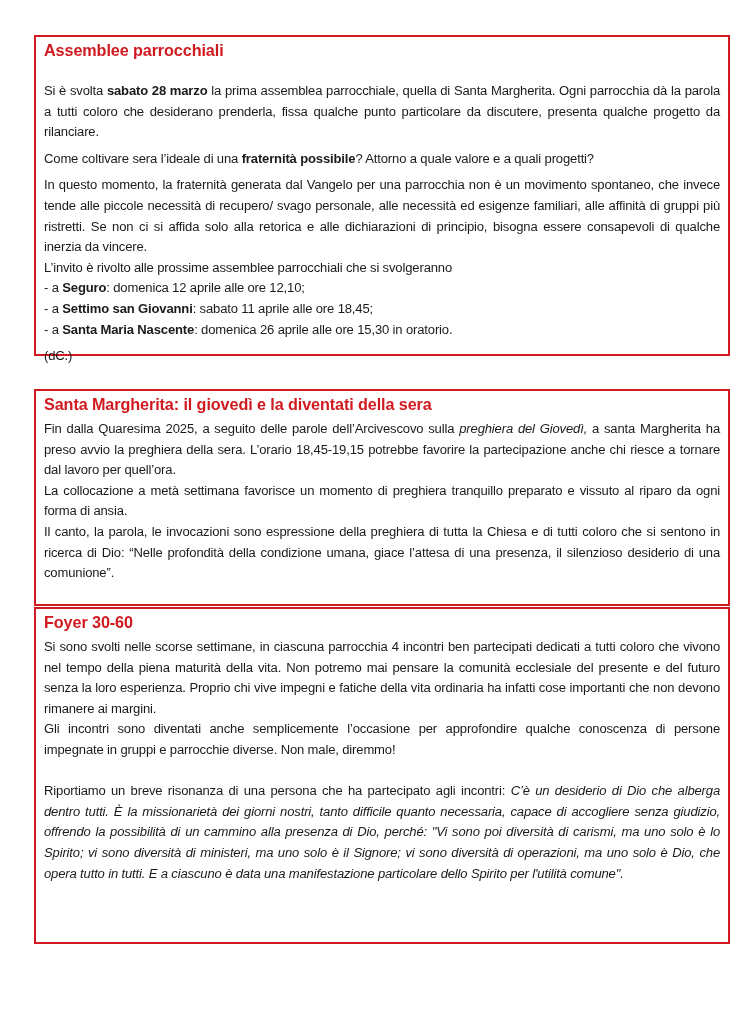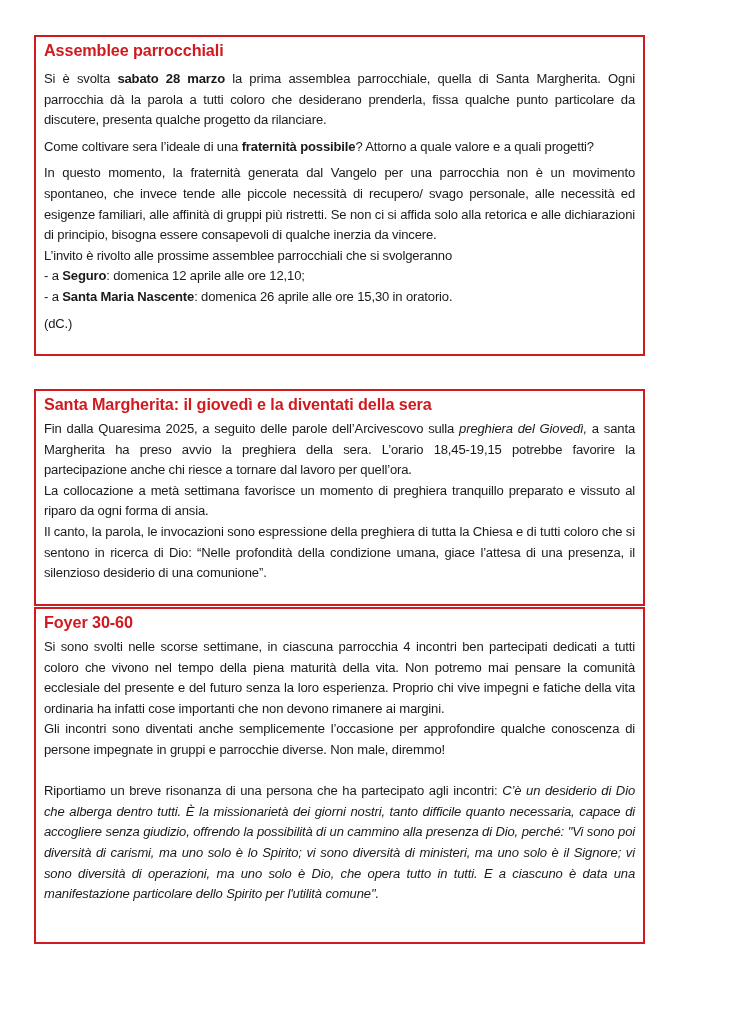--- a/index.html
+++ b/index.html
@@ -11,21 +11,21 @@
     width: 740px;
     height: 1024px;
     position: relative;
     overflow: hidden;
     font-family: "Liberation Sans", sans-serif;
     color: #1a1a1a;
   }
   .box {
     position: absolute;
     left: 34px;
-    width: 611px;
+    width: 696px;
     border: 2px solid #d01a1f;
     box-sizing: border-box;
     padding: 2px 8px 0 8px;
     background: #ffffff;
   }
   #box1 { top: 35px; height: 321px; }
   #box2 { top: 389px; height: 217px; }
   #box3 { top: 607px; height: 337px; }
 
   .box h2 {
@@ -47,25 +47,26 @@
   .box p.bigGap { margin-top: 20.6px; }
   .box p.last { text-align: left; }
   b { font-weight: bold; }
   i { }
 </style>
 </head>
 <body>
 
 <div class="box" id="box1">
   <h2>Assemblee parrocchiali</h2>
-  <p class="gap" style="margin-top:8px;"><span>Si è svolta </span><b>sabato 28 marzo</b><span> la prima assemblea parrocchiale, quella di Santa Margherita. Ogni parrocchia dà la parola a tutti coloro che desiderano prenderla, fissa qualche punto particolare da discutere, presenta qualche progetto da rilanciare.</span></p>
+  <p class="gap" style="margin-top:20px;"><span>Si è svolta </span><b>sabato 28 marzo</b><span> la prima assemblea parrocchiale, quella di Santa Margherita. Ogni parrocchia dà la parola a tutti coloro che desiderano prenderla, fissa qualche punto particolare da discutere, presenta qualche progetto da rilanciare.</span></p>
   <p class="gap"><span>Come coltivare sera l’ideale di una </span><b>fraternità possibile</b><span>? Attorno a quale valore e a quali progetti?</span></p>
   <p class="gap">In questo momento, la fraternità generata dal Vangelo per una parrocchia non è un movimento spontaneo, che invece tende alle piccole necessità di recupero/ svago personale, alle necessità ed esigenze familiari, alle affinità di gruppi più ristretti. Se non ci si affida solo alla retorica e alle dichiarazioni di principio, bisogna essere consapevoli di qualche inerzia da vincere.</p>
   <p class="last">L’invito è rivolto alle prossime assemblee parrocchiali che si svolgeranno</p>
   <p class="last"><span>- a </span><b>Seguro</b><span>: domenica 12 aprile alle ore 12,10;</span></p>
+  <p class="last"><span>- a </span><b>Settimo san Giovanni</b><span>: sabato 11 aprile alle ore 18,45;</span></p>
   <p class="last"><span>- a </span><b>Santa Maria Nascente</b><span>: domenica 26 aprile alle ore 15,30 in oratorio.</span></p>
   <p class="gap last">(dC.)</p>
 </div>
 
 <div class="box" id="box2">
   <h2>Santa Margherita: il giovedì e la diventati della sera</h2>
   <p style="margin-top:4px;"><span>Fin dalla Quaresima 2025, a seguito delle parole dell’Arcivescovo sulla </span><i>preghiera del Giovedì,</i><span> a santa Margherita ha preso avvio la preghiera della sera. L’orario 18,45-19,15 potrebbe favorire la partecipazione anche chi riesce a tornare dal lavoro per quell’ora.</span></p>
   <p>La collocazione a metà settimana favorisce un momento di preghiera tranquillo preparato e vissuto al riparo da ogni forma di ansia.</p>
   <p>Il canto, la parola, le invocazioni sono espressione della preghiera di tutta la Chiesa e di tutti coloro che si sentono in ricerca di Dio: “Nelle profondità della condizione umana, giace l’attesa di una presenza, il silenzioso desiderio di una comunione”.</p>
 </div>

